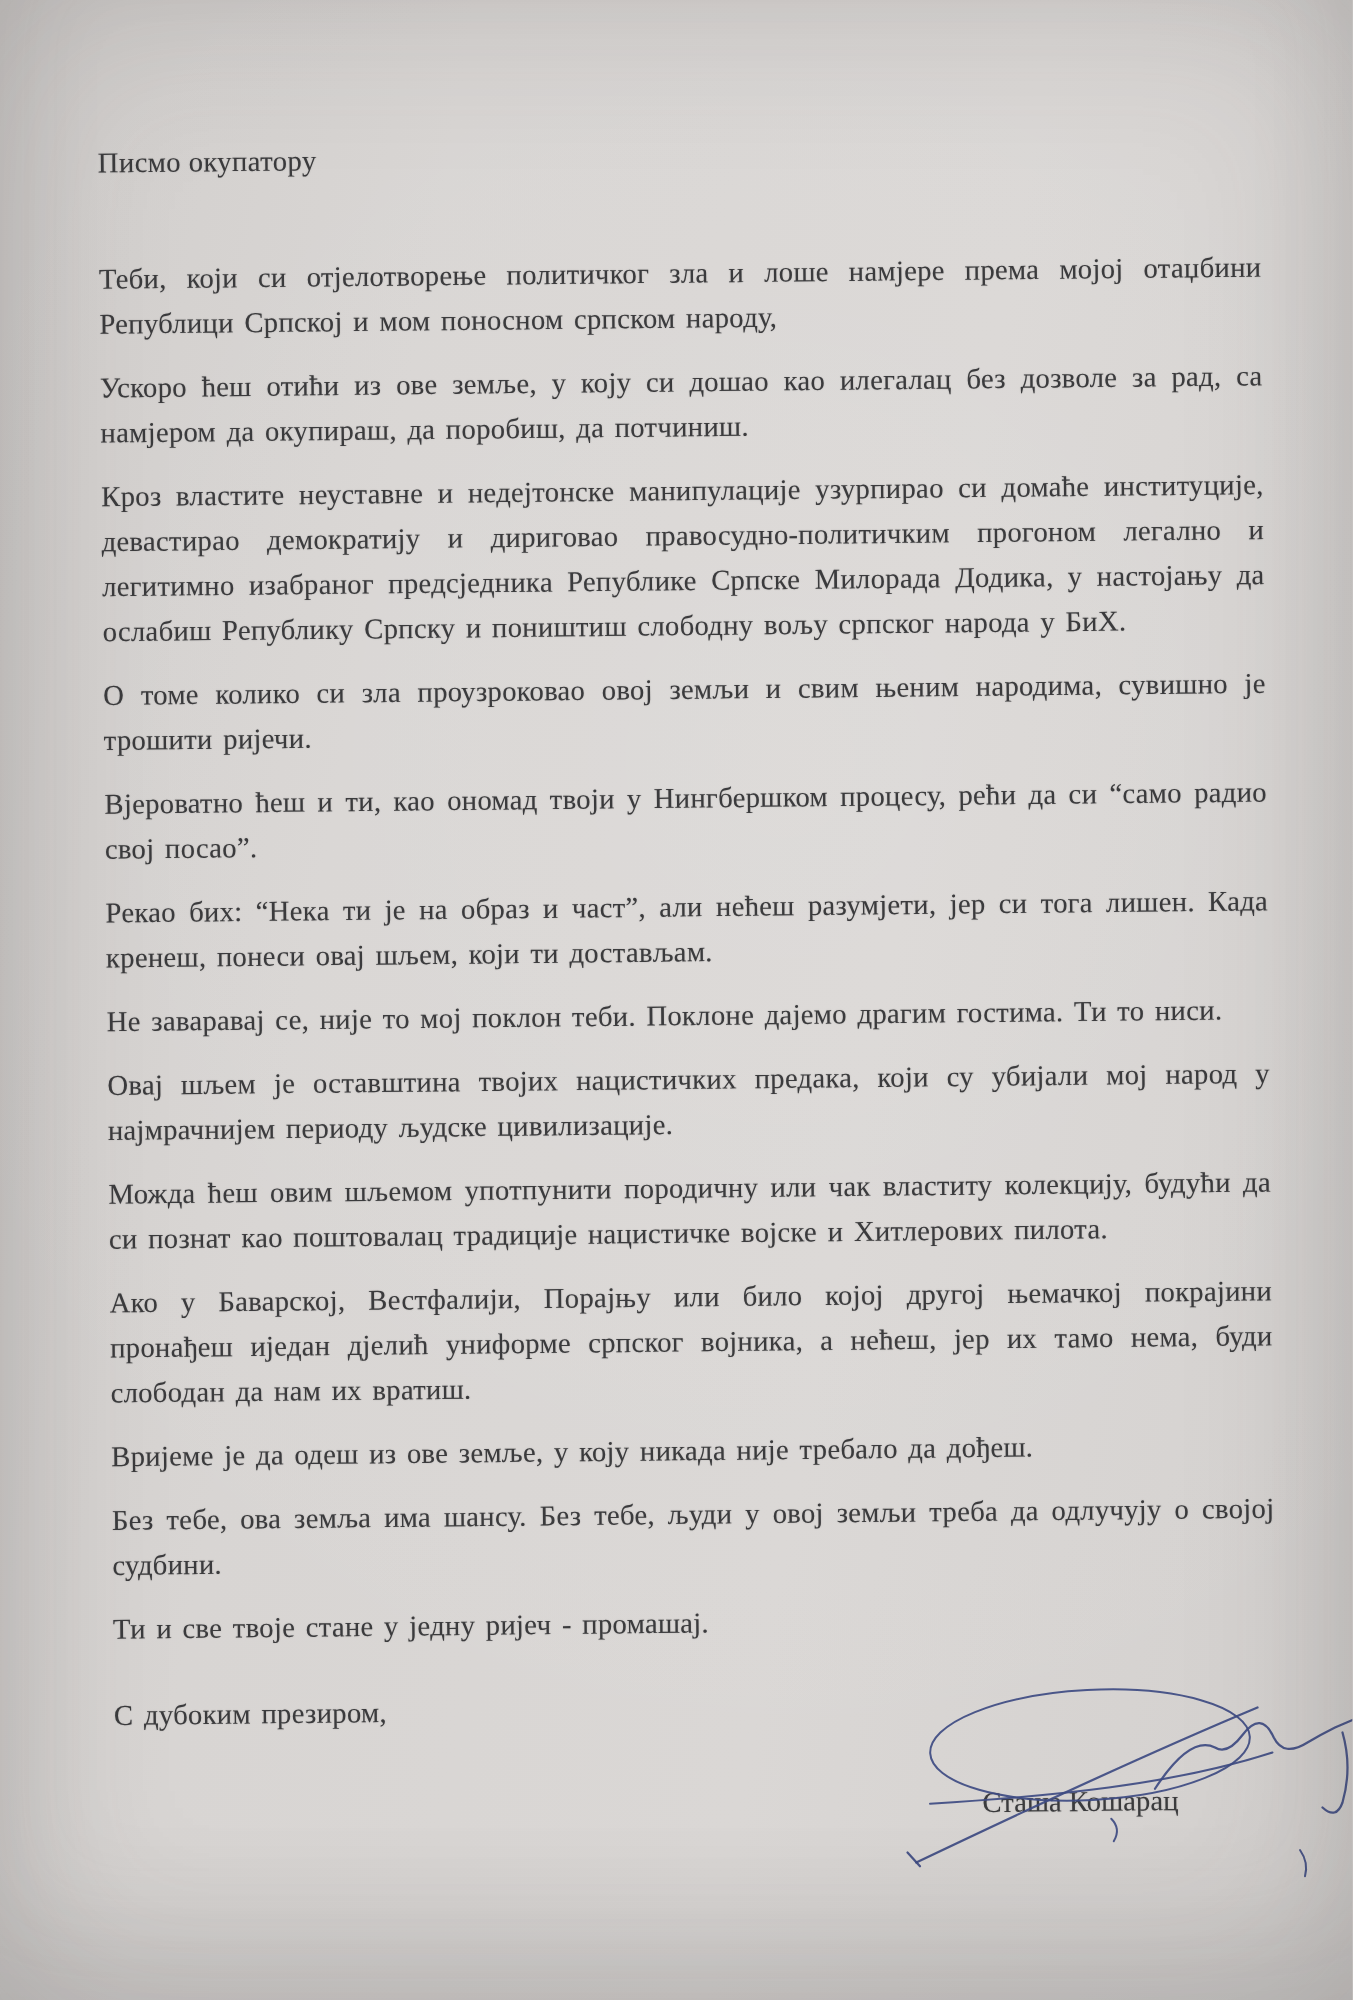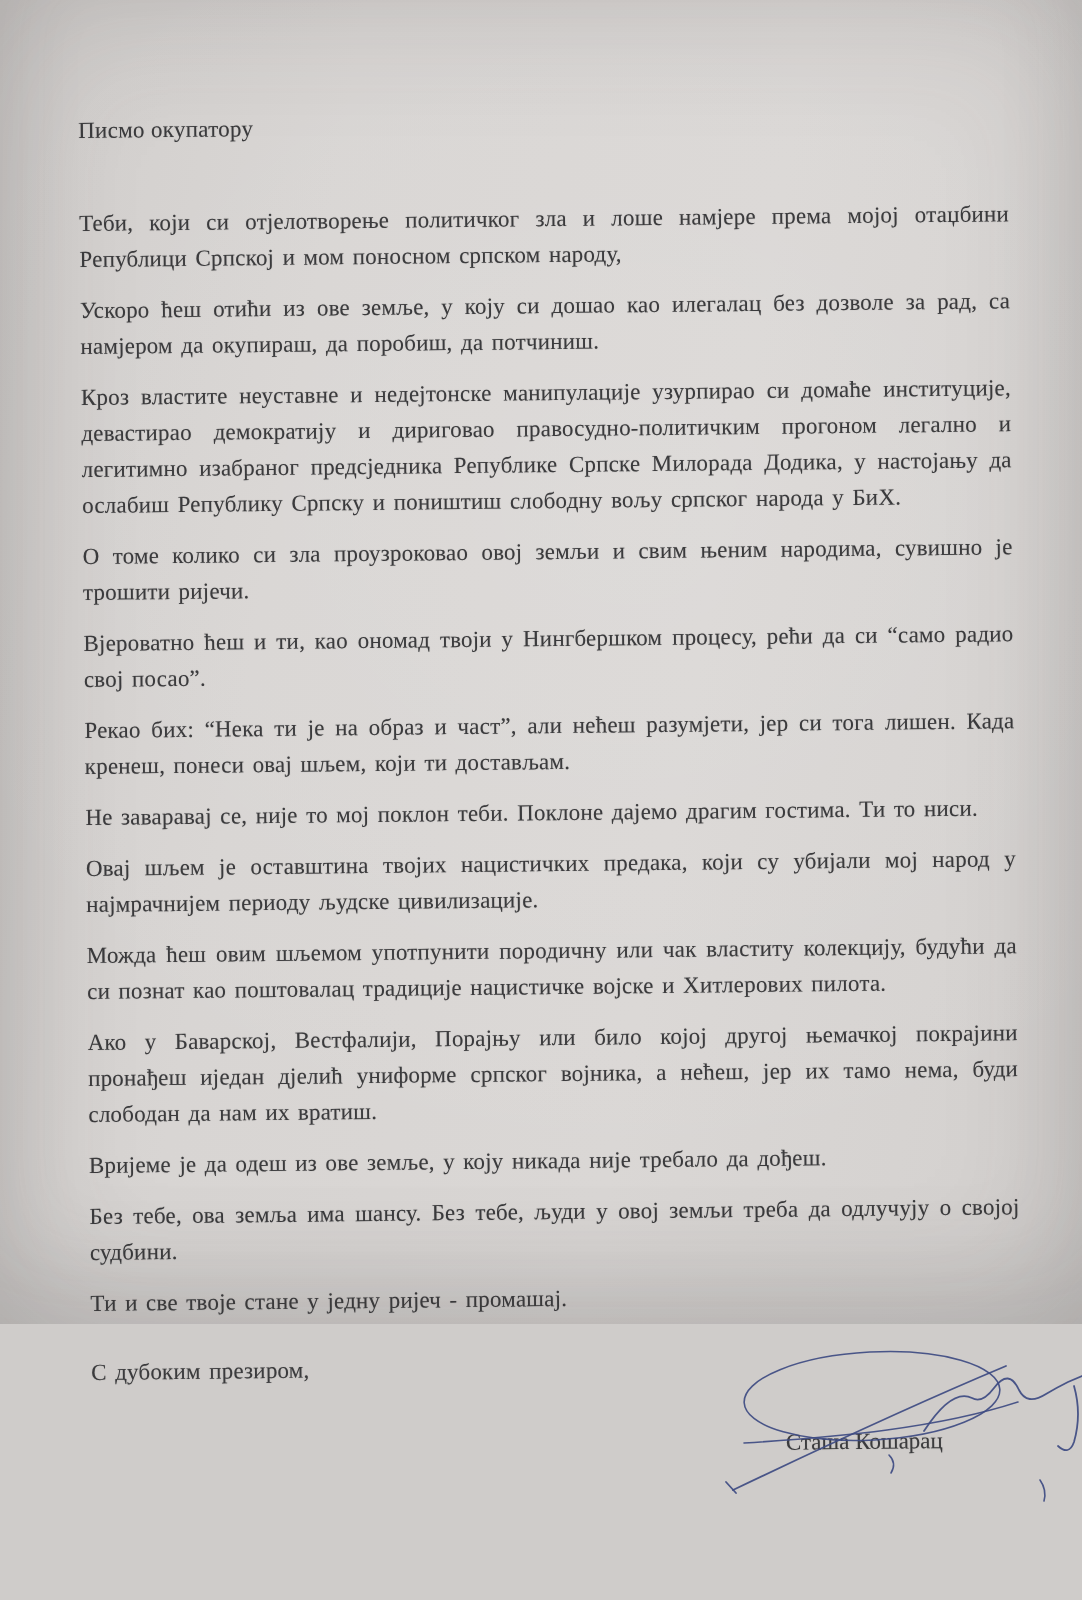--- a/index.html
+++ b/index.html
@@ -7,21 +7,21 @@
     padding: 0;
     width: 1082px;
     height: 1600px;
     overflow: hidden;
     background: #cfccca;
     font-family: "Liberation Serif", "DejaVu Serif", serif;
   }
   .photo {
     position: relative;
     width: 1082px;
-    height: 1324px;
+    height: 1600px;
     background:
       radial-gradient(ellipse 120% 90% at 58% 38%, rgba(255,255,255,0.10), rgba(0,0,0,0) 60%),
       linear-gradient(100deg, #d0cdcb 0%, #d8d5d3 28%, #dad7d5 62%, #d3d0ce 100%);
   }
   .photo::after {
     content: "";
     position: absolute;
     inset: 0;
     pointer-events: none;
     box-shadow: inset 0 0 140px rgba(60,58,56,0.18), inset 0 -60px 90px rgba(60,58,56,0.10);

